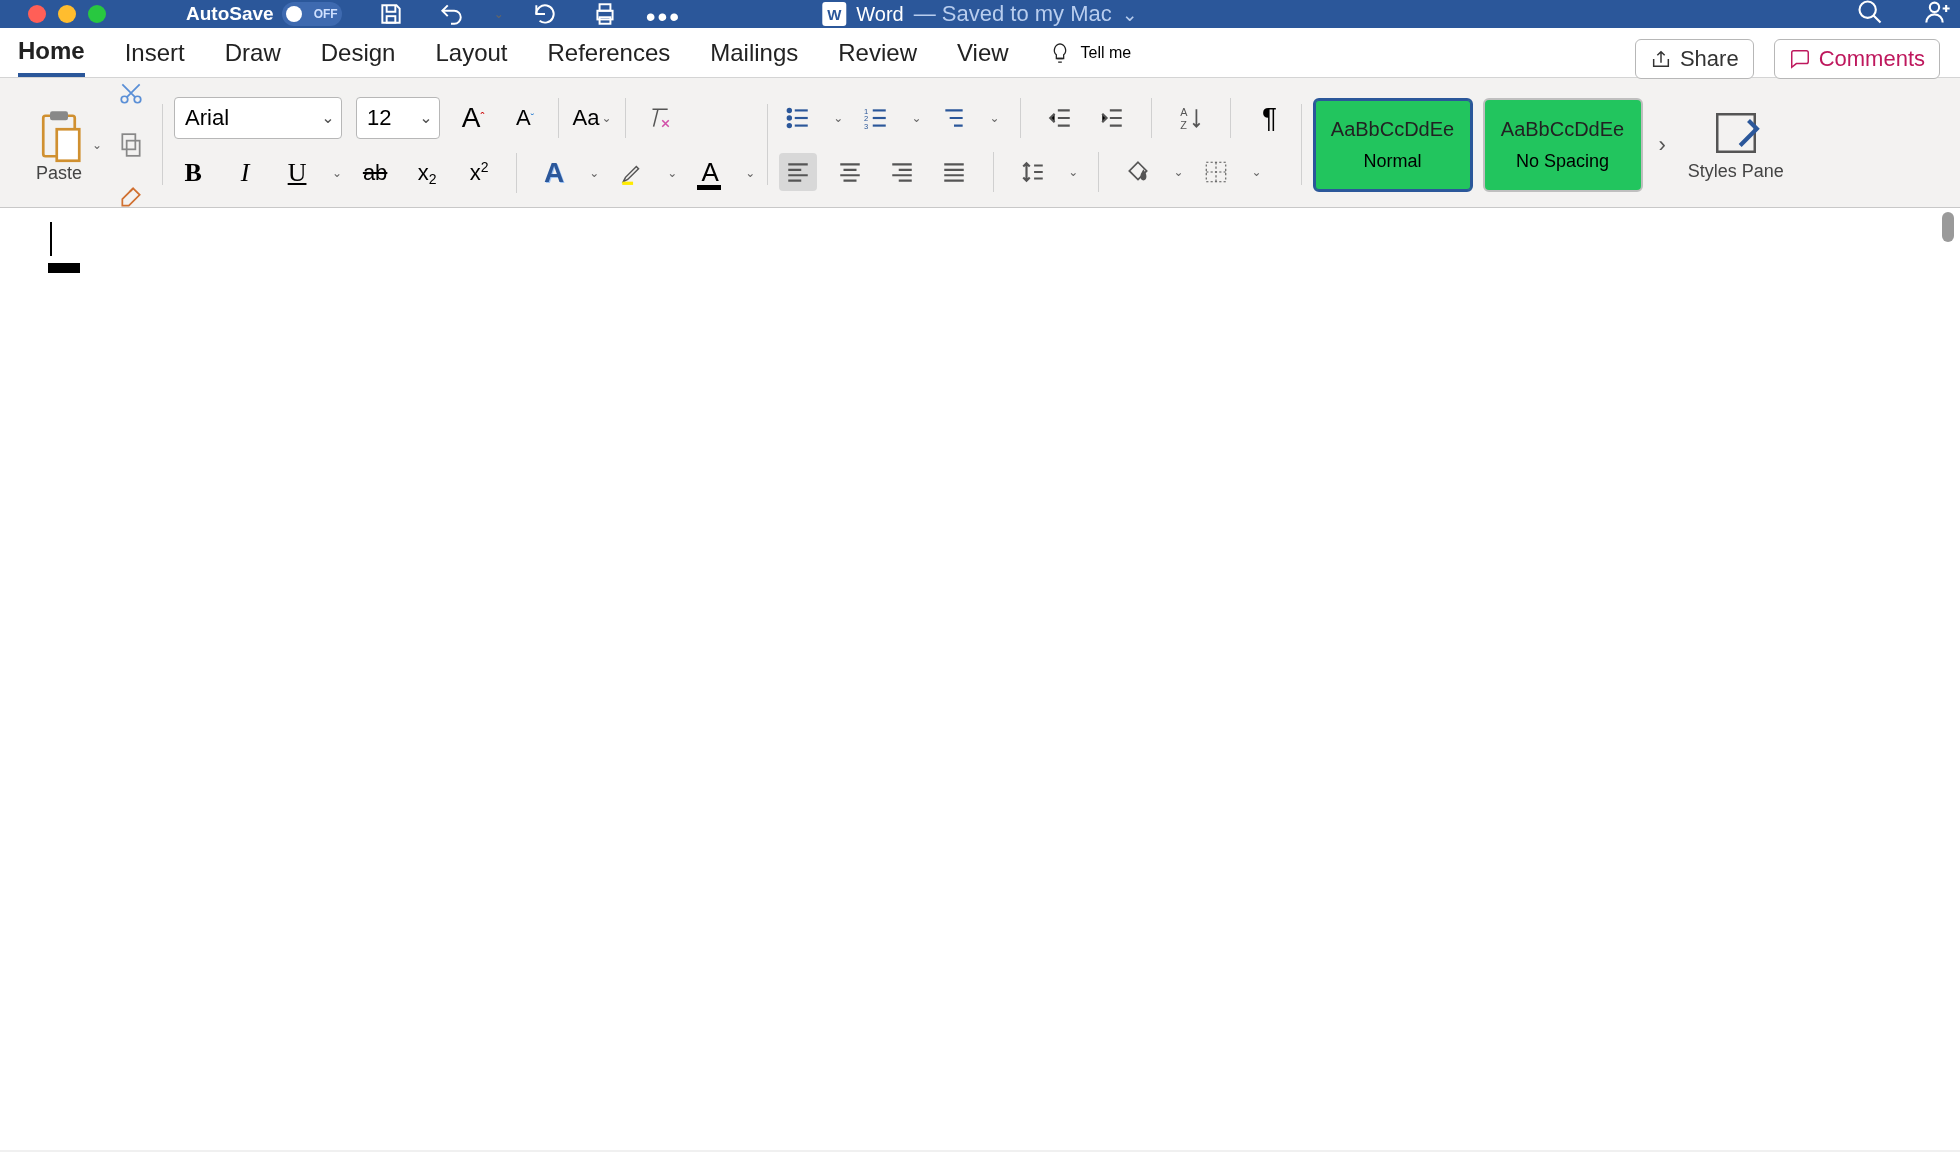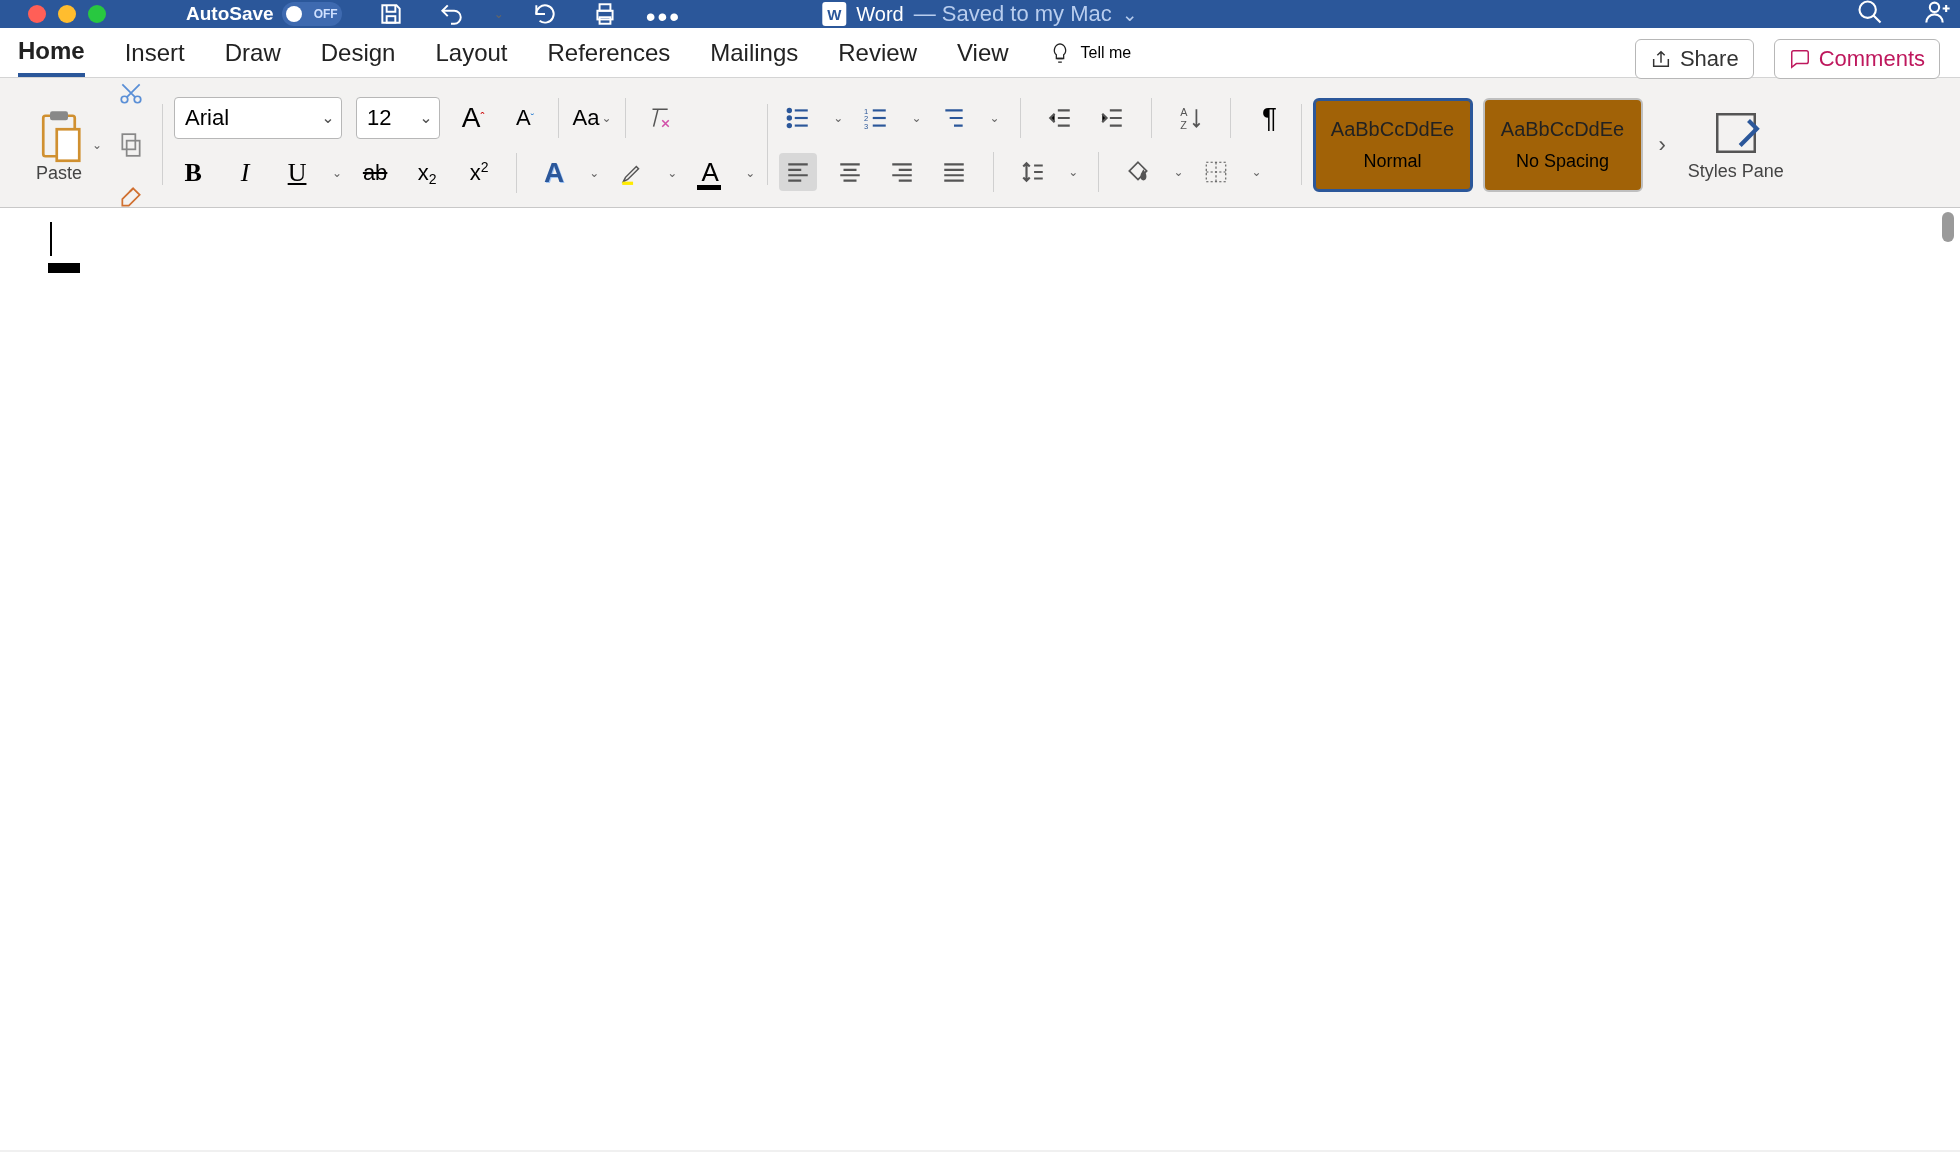--- a/index.html
+++ b/index.html
@@ -61,21 +61,21 @@
 .row { display: flex; align-items: center; gap: 14px; }
 .col { display: flex; flex-direction: column; gap: 14px; justify-content: center; }
 .b { font-weight: 800; font-size: 26px; font-family: Georgia, serif; }
 .i { font-style: italic; font-size: 26px; font-family: Georgia, serif; }
 .u { text-decoration: underline; font-size: 26px; font-family: Georgia, serif; }
 .strike { text-decoration: line-through; font-size: 22px; }
 .tiny-chev { font-size: 12px; color: #666; margin-left: 2px; }
 .mini { font-size: 14px; position: relative; }
 .sub { position: relative; top: 6px; }
 .sup { position: relative; top: -6px; }
-.style-box { border: 2px solid #bfbfbf; background: #a16207; border-radius: 6px; width: 160px; height: 94px; display:flex; flex-direction:column; align-items:center; justify-content:center; gap:10px; font-size:18px; }
+.style-box { border: 2px solid #bfbfbf; background: #22c55e; border-radius: 6px; width: 160px; height: 94px; display:flex; flex-direction:column; align-items:center; justify-content:center; gap:10px; font-size:18px; }
 .style-box.sel { border-color: #2b579a; box-shadow: inset 0 0 0 1px #2b579a; }
 .style-sample { font-size: 20px; color: #222; }
 .styles-expand { display:flex; align-items:center; font-size:22px; color:#555; padding:0 6px; }
 .styles-pane { display:flex; flex-direction:column; align-items:center; gap:4px; padding:0 6px;justify-content:space-between; }
 .styles-pane svg { width:50px; height:50px; }
 
 
 .doc-wrap { position: relative; height: calc(1152px - 30px - 50px - 130px); background: #fff; }
 .page { position: absolute; left: 0; top: 0; right: 25px; bottom: 0; background: #fff; }
 .cursor { position: absolute; left: 50px; top: 14px; width: 2px; height: 34px; background: #000; }

